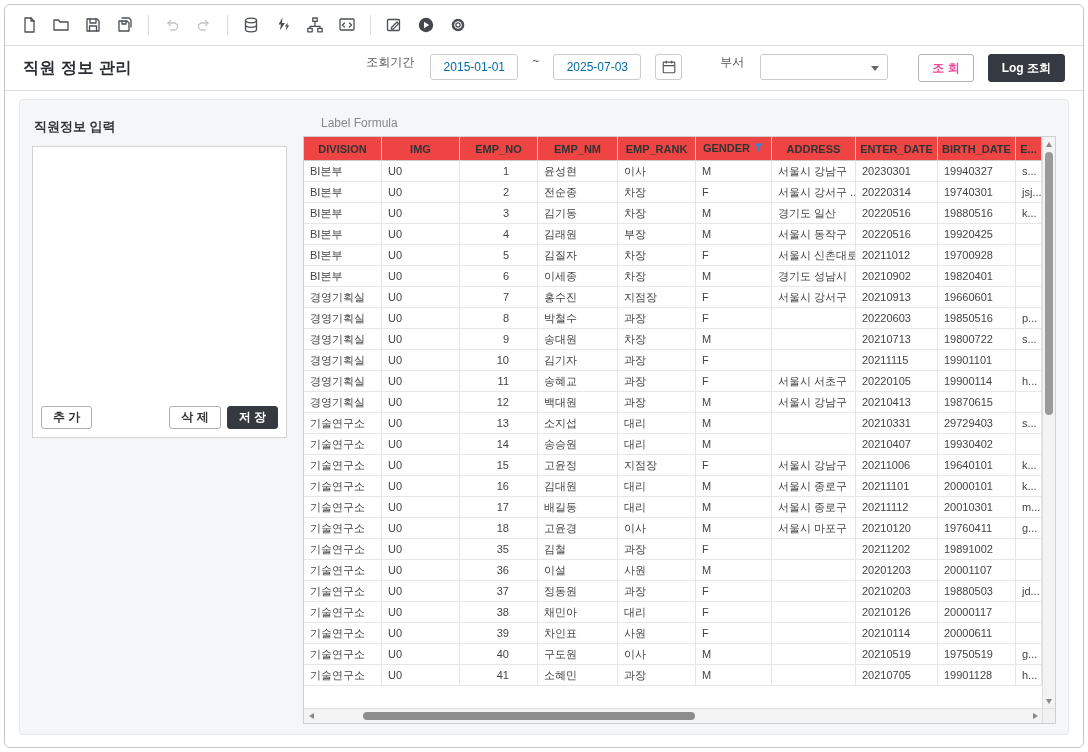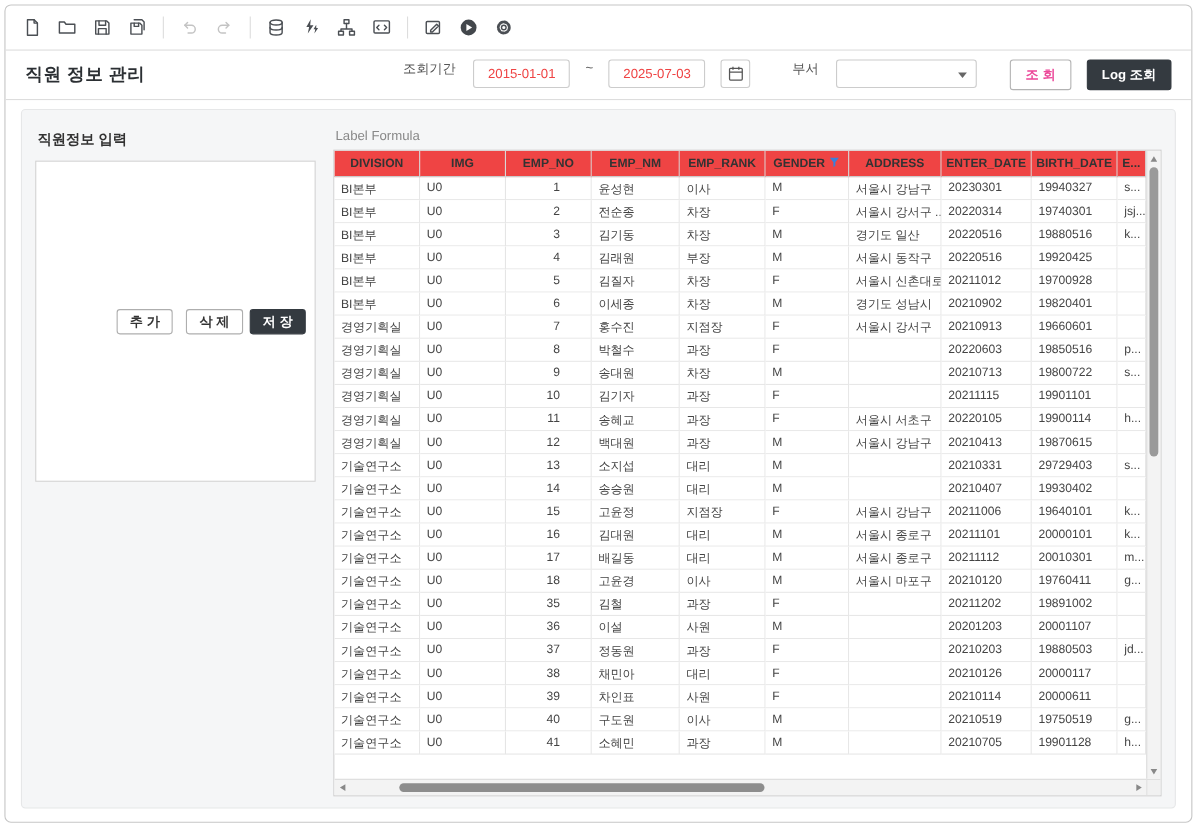--- a/index.html
+++ b/index.html
@@ -11,45 +11,45 @@
   .tbtn { width:28px; height:28px; display:flex; align-items:center; justify-content:center; background:transparent; border:none; cursor:pointer; }
   .tbtn svg { width:18px; height:18px; stroke:#4b4f54; fill:none; stroke-width:1.3; stroke-linejoin:round; stroke-linecap:round; }
   .tbtn.disabled svg { stroke:#c3c3c3; }
   .tsep { width:1px; height:20px; background:#ddd; margin:0 5px; }
 
   
   .hdr { height:45px; flex:none; display:flex; align-items:center; padding:0 18px; border-bottom:1px solid #ddd; }
   .title { font-size:16px; font-weight:bold; color:#2b2f33; letter-spacing:0.5px; }
   .ctrls { margin-left:auto; display:flex; gap:14px; }
   .lbl { font-size:12px; color:#555; margin-right:2px; }
-  .date-inp { width:88px; height:26px; border:1px solid #ccc; border-radius:3px; font-size:12px; color:#ef4444; text-align:center; font-family:inherit; background:#fff; }
+  .date-inp { width:88px; height:26px; border:1px solid #ccc; border-radius:3px; font-size:12px; color:#0369a1; text-align:center; font-family:inherit; background:#fff; }
   .tilde { font-size:12px; color:#555; }
   .cal-btn { width:27px; height:26px; border:1px solid #ccc; border-radius:3px; background:#fff; display:flex; align-items:center; justify-content:center; cursor:pointer; }
   .cal-btn svg { width:16px; height:16px; stroke:#555; fill:none; stroke-width:1.3; }
   .dept-lbl { margin-left:24px; }
   .fselect { width:128px; height:26px; border:1px solid #ccc; border-radius:3px; background:#fff; position:relative; cursor:pointer; }
   .fselect .chev { position:absolute; right:8px; top:11px; width:0; height:0; border-left:4px solid transparent; border-right:4px solid transparent; border-top:5px solid #666; }
   .btn { height:28px; padding:0 13px; border:1px solid #b3b3b3; border-radius:3px; background:#fff; font-size:12px; font-weight:bold; color:#ec4899; cursor:pointer; font-family:inherit; }
   .btn.search { margin-left:16px; }
   .btn.dark { background:#343a40; border-color:#343a40; color:#fff; }
 
   
   .content { flex:1; margin:8px 14px 12px 14px; background:#f5f6f7; border:1px solid #e6e7e8; border-radius:4px; padding:10px 12px; display:flex; gap:16px; overflow:hidden; }
 
   .left-col { width:255px; flex:none; display:flex; flex-direction:column; }
   .panel-title { font-size:13px; font-weight:bold; color:#333; padding:8px 2px 10px 2px; }
-  .input-box { height:292px; background:#fff; border:1px solid #d2d2d2; display:flex; flex-direction:row; padding:8px; }
+  .input-box { height:292px; background:#fff; border:1px solid #d2d2d2; display:flex; flex-direction:column; padding:8px; }
   .box-body { flex:1; }
   .box-btns { display:flex; align-items:center; gap:6px; }
   .sm-btn { height:23px; padding:0 11px; border:1px solid #aeaeae; border-radius:3px; background:#fff; font-size:12px; font-weight:bold; color:#333; cursor:pointer; font-family:inherit; }
   .sm-btn.dark { background:#343a40; border-color:#343a40; color:#fff; }
   .box-spacer { flex:1; }
 
   .right-col { flex:1; min-width:0; display:flex; flex-direction:column; }
-  .grid-label { font-size:12px; color:#888; padding:6px 2px 6px 2px; }
+  .grid-label { font-size:12px; color:#888; padding:6px 2px 6px 2px;margin-left:16px; }
   .grid { flex:1; background:#fff; border:1px solid #cfcfcf; display:grid; grid-template-columns:1fr 13px; grid-template-rows:1fr 15px; overflow:hidden; }
   .grid-main { grid-column:1; grid-row:1; overflow:hidden; }
   table { width:100%; border-collapse:separate; border-spacing:0; table-layout:fixed; }
   .c0{width:78px}.c1{width:78px}.c2{width:78px}.c3{width:80px}.c4{width:78px}.c5{width:76px}.c6{width:84px}.c7{width:82px}.c8{width:78px}.c9{width:auto}
   th { height:24px; background:#ef4444; border-right:1px solid #d8d8d8; border-bottom:1px solid #cbcbcb; font-size:11px; font-weight:bold; color:#333; text-align:center; white-space:nowrap; overflow:hidden; position:relative; }
   th .fun { display:inline-block; vertical-align:-1px; margin-left:3px; }
   td { height:21px; border-right:1px solid #e5e5e5; border-bottom:1px solid #e7e7e7; font-size:11px; color:#444; padding:0 6px; white-space:nowrap; overflow:hidden; background:#fff; }
   td.num { text-align:right; padding-right:28px; }
 
   

